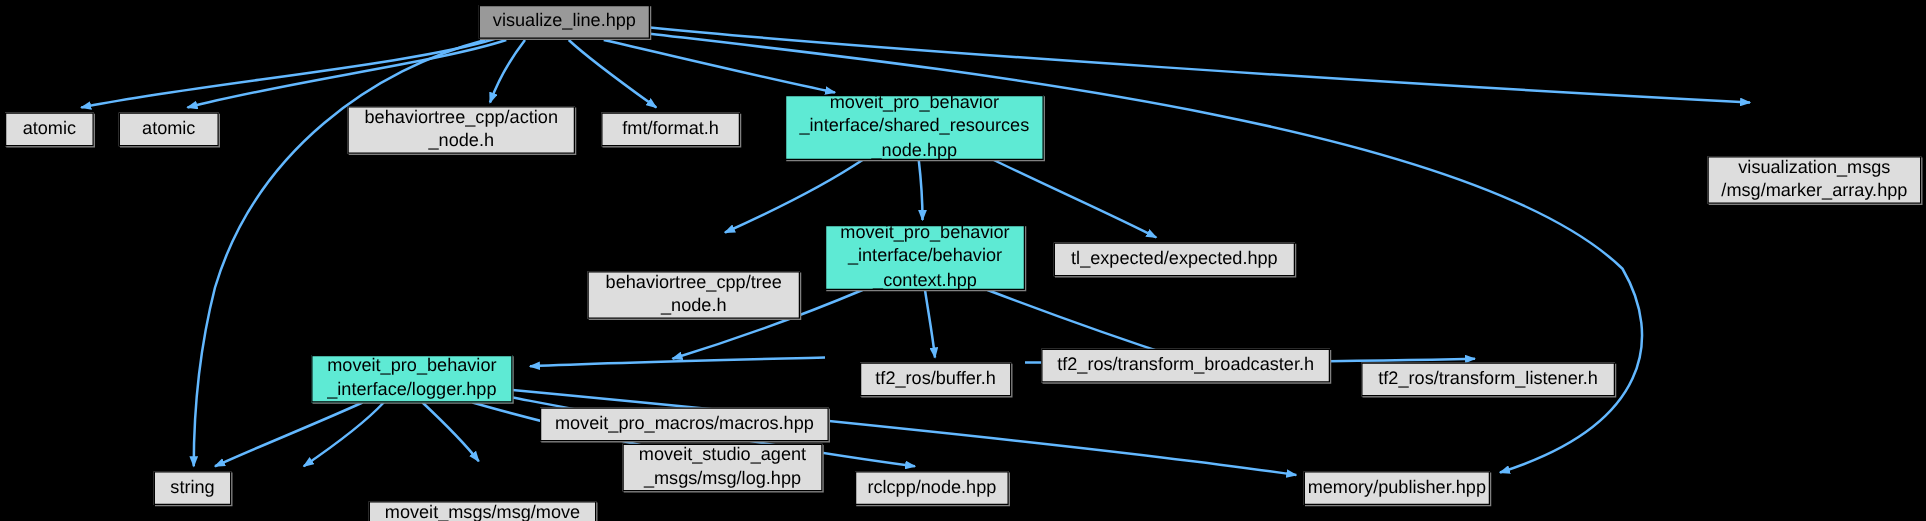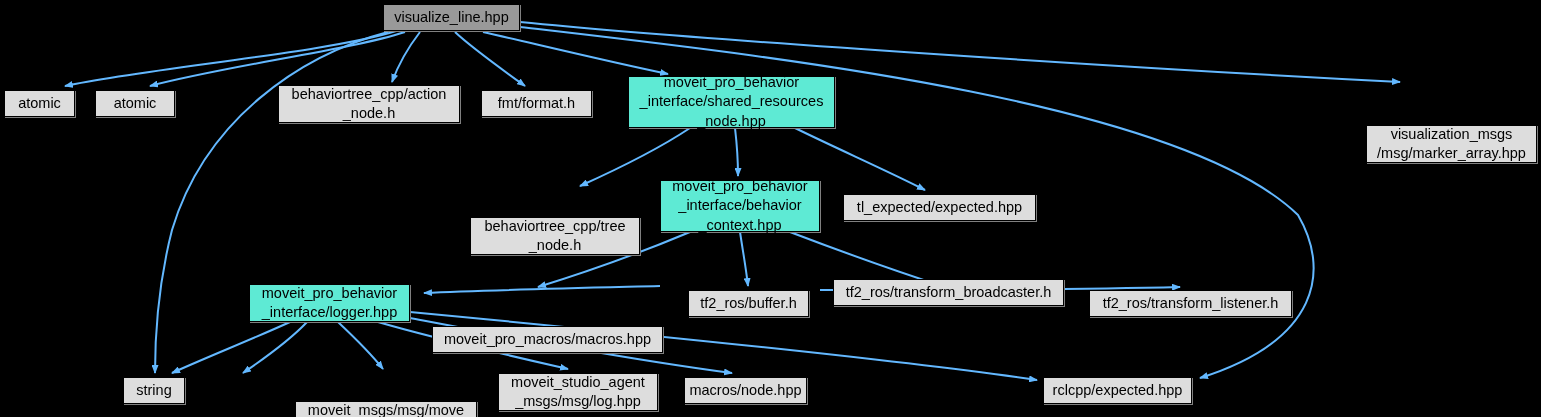--- a/index.html
+++ b/index.html
@@ -103,18 +103,18 @@
       <div class="node current" style="left: 249px; top: 284px; width: 161px; height: 38px;">moveit_pro_behavior
 _interface/logger.hpp</div>
       <div class="node" style="left: 432px; top: 290px; width: 231px; height: 27px; margin-top: 36px;">moveit_pro_macros/macros.hpp</div>
       <div class="node" style="left: 688px; top: 290px; width: 121px; height: 27px;">tf2_ros/buffer.h</div>
       <div class="node" style="left: 833px; top: 279px; width: 231px; height: 27px;">tf2_ros/transform_broadcaster.h</div>
       <div class="node" style="left: 1089px; top: 290px; width: 203px; height: 27px;">tf2_ros/transform_listener.h</div>
       <div class="node" style="left: 123px; top: 377px; width: 62px; height: 27px;">string</div>
       <div class="node" style="left: 205px; top: 390px; width: 66px; height: 27px; margin-top: 44px;">vector</div>
       <div class="node" style="left: 295px; top: 373px; width: 182px; height: 38px; margin-top: 28px;">moveit_msgs/msg/move
 _it_error_codes.hpp</div>
-      <div class="node" style="left: 498px; top: 373px; width: 160px; height: 38px;">moveit_studio_agent
+      <div class="node" style="left: 498px; top: 355px; width: 160px; height: 38px;">moveit_studio_agent
 _msgs/msg/log.hpp</div>
-      <div class="node" style="left: 684px; top: 377px; width: 123px; height: 27px;">macros/node.hpp</div>
-      <div class="node" style="left: 1043px; top: 377px; width: 149px; height: 27px;">rclcpp/expected.hpp</div>
+      <div class="node" style="left: 684px; top: 377px; width: 123px; height: 27px;">rclcpp/node.hpp</div>
+      <div class="node" style="left: 1043px; top: 377px; width: 149px; height: 27px;">memory/publisher.hpp</div>
     </div>
 </div>
 
 </body></html>

